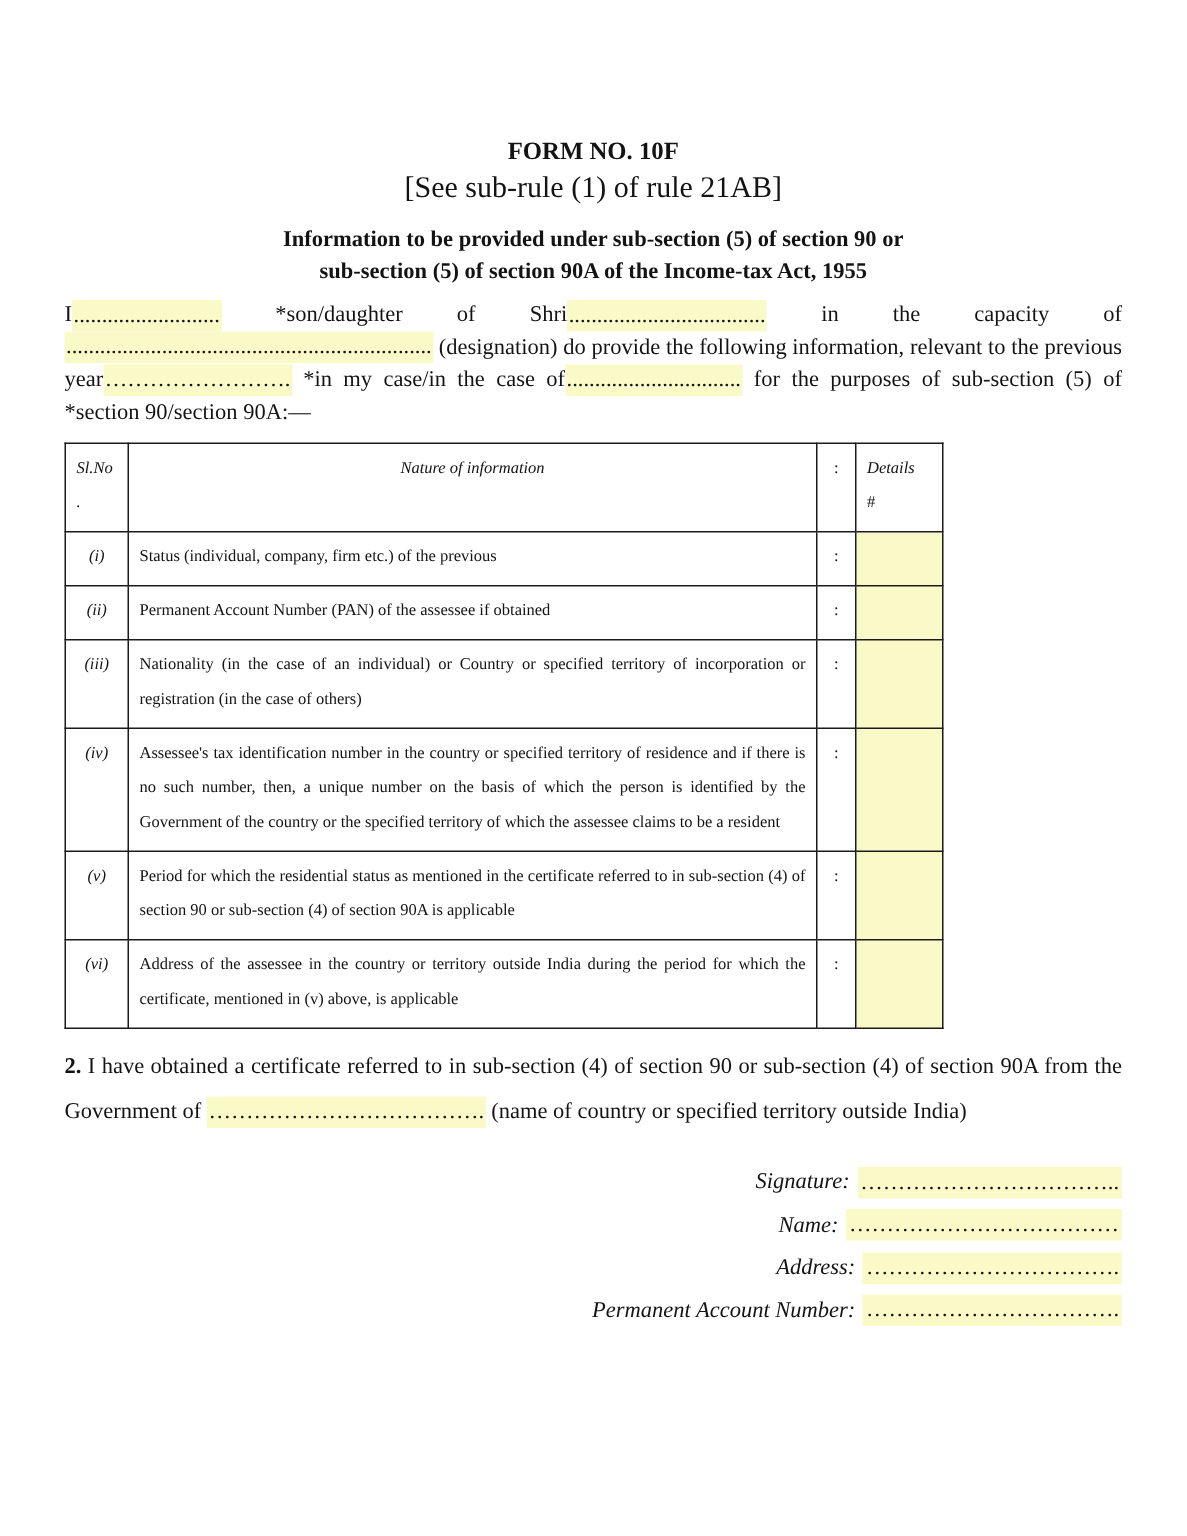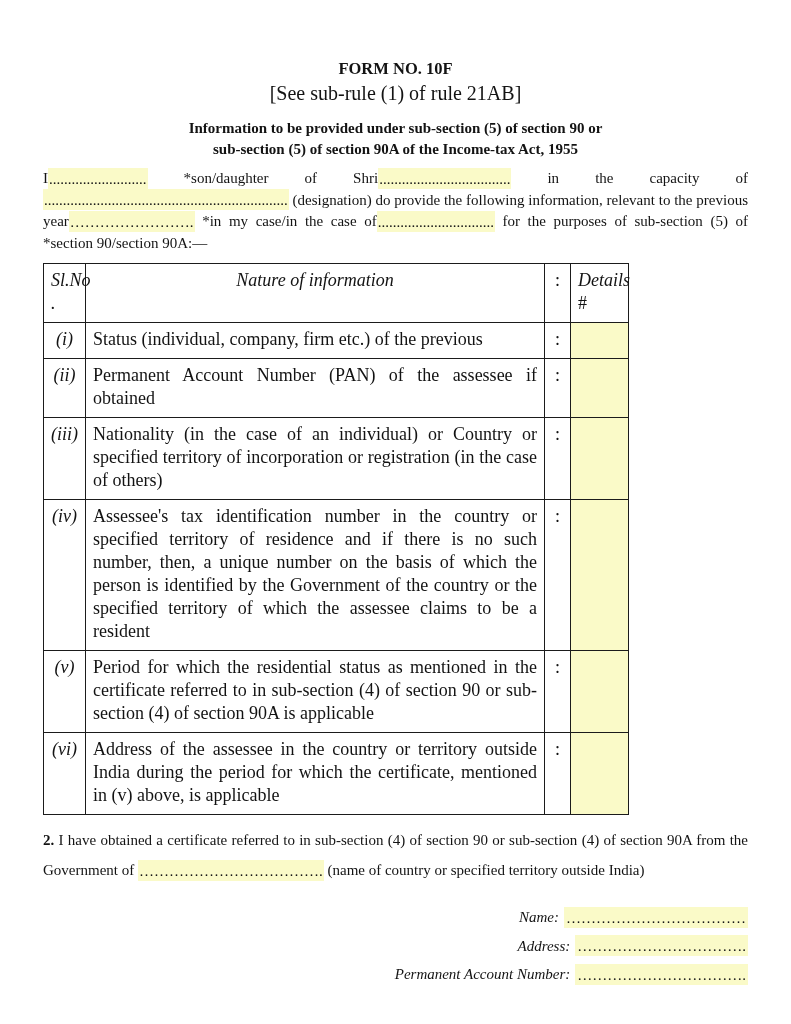--- a/index.html
+++ b/index.html
@@ -6,21 +6,21 @@
   * { box-sizing: border-box; }
   html, body { margin: 0; padding: 0; background: #ffffff; }
   .page {
     position: relative;
     width: 791px;
     height: 1024px;
     background: #ffffff;
     font-family: "Liberation Serif", serif;
     font-size: 15px;
     color: var(--ink);
-    padding: 56px 43px 0 43px;
+    padding: 88px 43px 0 43px;
     overflow: hidden;
   }
   .title-line {
     text-align: center;
     font-weight: bold;
     font-size: 16.5px;
     line-height: 25px;
   }
   .subtitle-line {
     text-align: center;
@@ -47,21 +47,21 @@
     border-collapse: collapse;
     table-layout: fixed;
     width: 585px;
     margin-top: 9px;
   }
   table.info-table td {
     border: 1.6px solid #1b1b1b;
     vertical-align: top;
     padding: 5px 7px 7px 7px;
     line-height: 23px;
-    font-size: 18px;
+    font-size: 11px;
   }
   td.c-slno-h { font-style: italic; padding-left: 2px; padding-right: 2px; }
   td.c-nature-h { font-style: italic; text-align: center; }
   td.c-colon { text-align: center; padding-left: 2px; padding-right: 2px; }
   td.c-details-h { font-style: italic; padding-left: 5px; padding-right: 2px; }
   td.c-details-h .hash { font-style: normal; }
   td.c-no { text-align: center; font-style: italic; padding-left: 2px; padding-right: 2px; }
   td.c-text { text-align: justify; }
   td.c-details { background: var(--hl, #FAFAC8); }
   tr.h-row td { height: 58px; }
@@ -149,18 +149,19 @@
       <td class="c-text">Address of the assessee in the country or territory outside India during the period for which the certificate, mentioned in (v) above, is applicable</td>
       <td class="c-colon">:</td>
       <td class="c-details"></td>
     </tr>
   </tbody>
     </table>
 
   <p class="para2"><span class="num">2.</span><span> I have obtained a certificate referred to in sub-section (4) of section 90 or sub-section (4) of section 90A from the Government of </span><span class="hl">……………………………….</span><span> (name of country or specified territory outside India)</span></p>
 
   <div class="sig-block">
+    <div><span class="sig-label">Signature:</span><span class="sig-blank">……………………………..</span></div>
     <div><span class="sig-label">Name:</span><span class="sig-blank">………………………………</span></div>
     <div><span class="sig-label">Address:</span><span class="sig-blank">…………………………….</span></div>
     <div><span class="sig-label">Permanent Account Number:</span><span class="sig-blank">…………………………….</span></div>
   </div>
 
 </div>
 
 </body></html>

